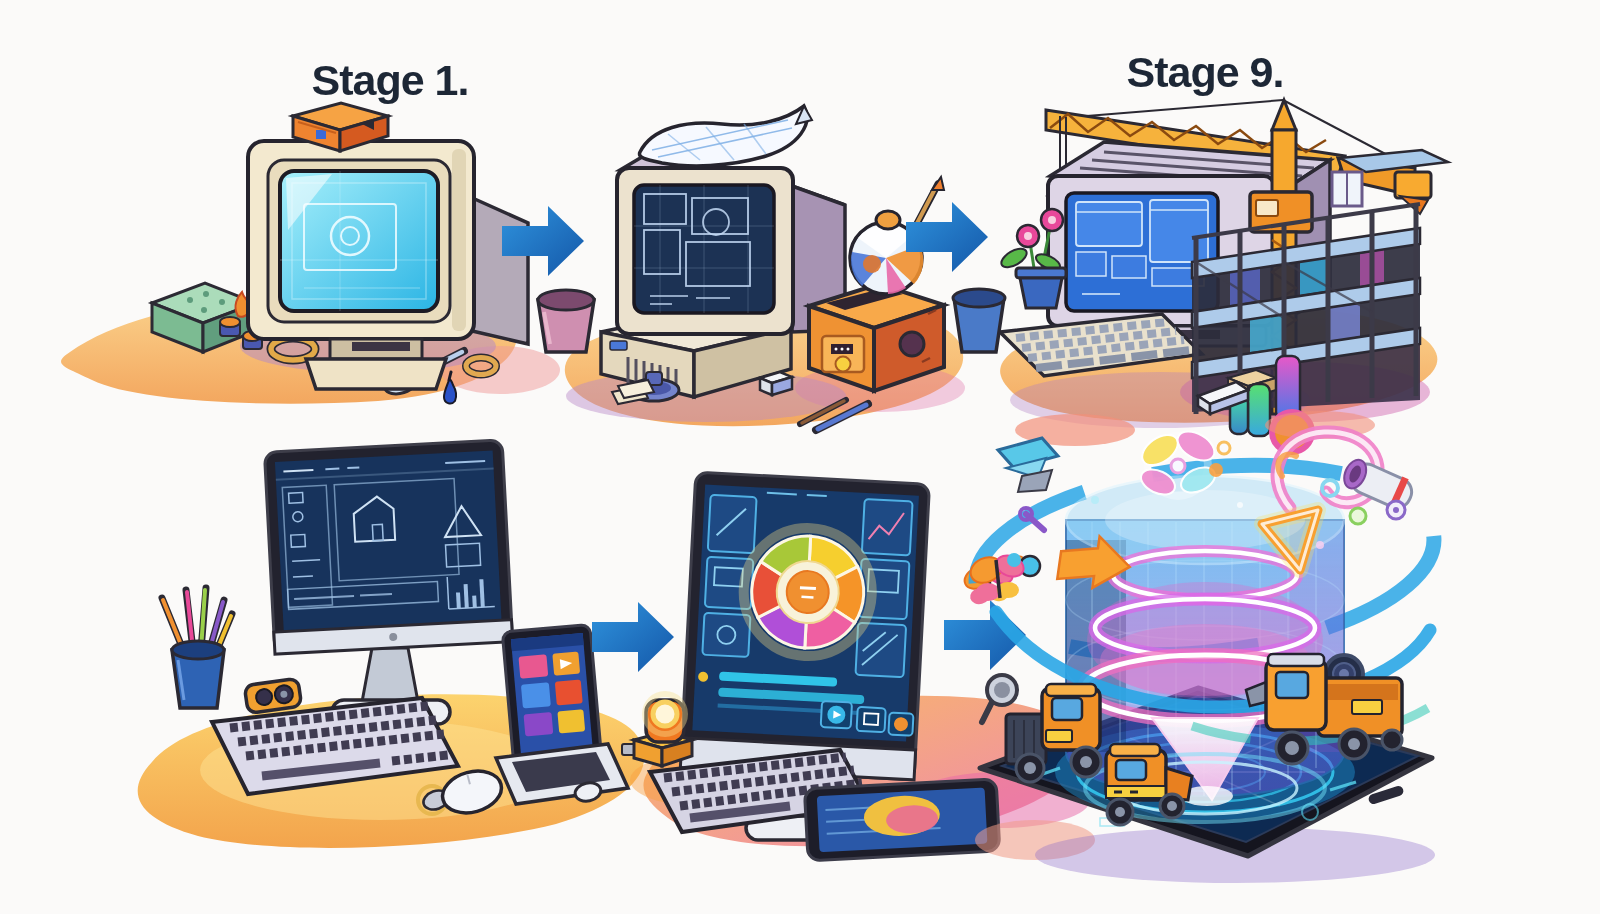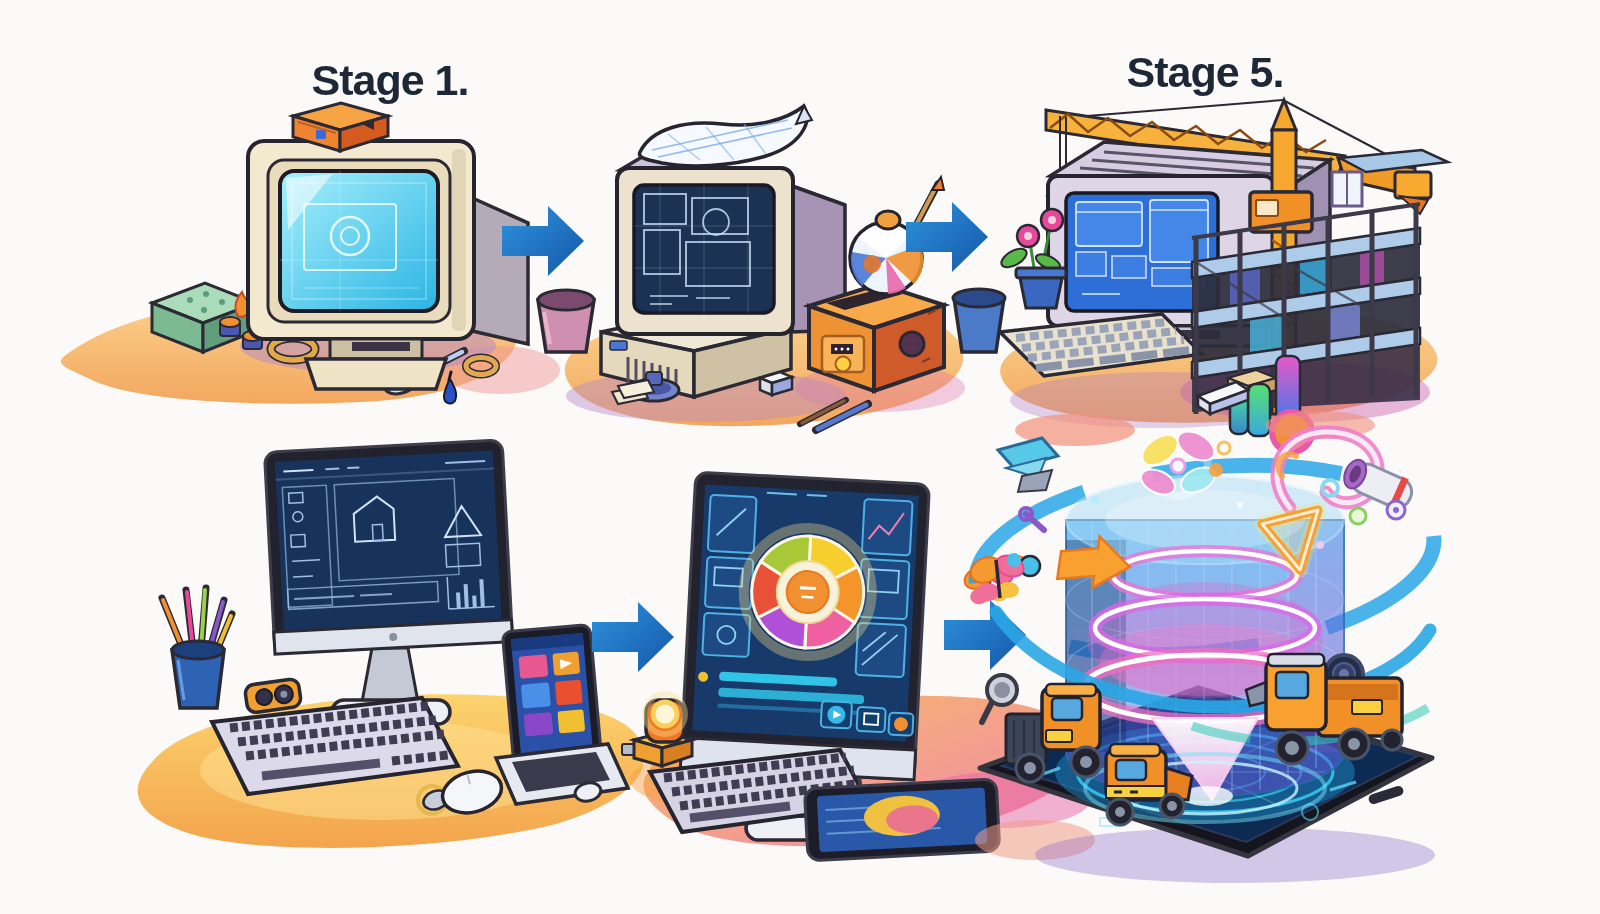--- a/index.html
+++ b/index.html
@@ -756,14 +756,14 @@
         <circle cx="1172" cy="806" r="5" fill="#8a94a8"></circle>
       </g>
 
       <circle cx="1095" cy="500" r="4" fill="#b8ecf8"></circle>
       <circle cx="1320" cy="545" r="4" fill="#ffd0f0" opacity="0.8"></circle>
       <circle cx="1240" cy="505" r="3" fill="#ffffff" opacity="0.7"></circle>
     </g>
   </svg>
 
   <div class="stage-label" id="lbl1">Stage 1.</div>
-  <div class="stage-label" id="lbl3">Stage 5.</div>
+  <div class="stage-label" id="lbl3">Stage 9.</div>
 </div>
 
 </body></html>

